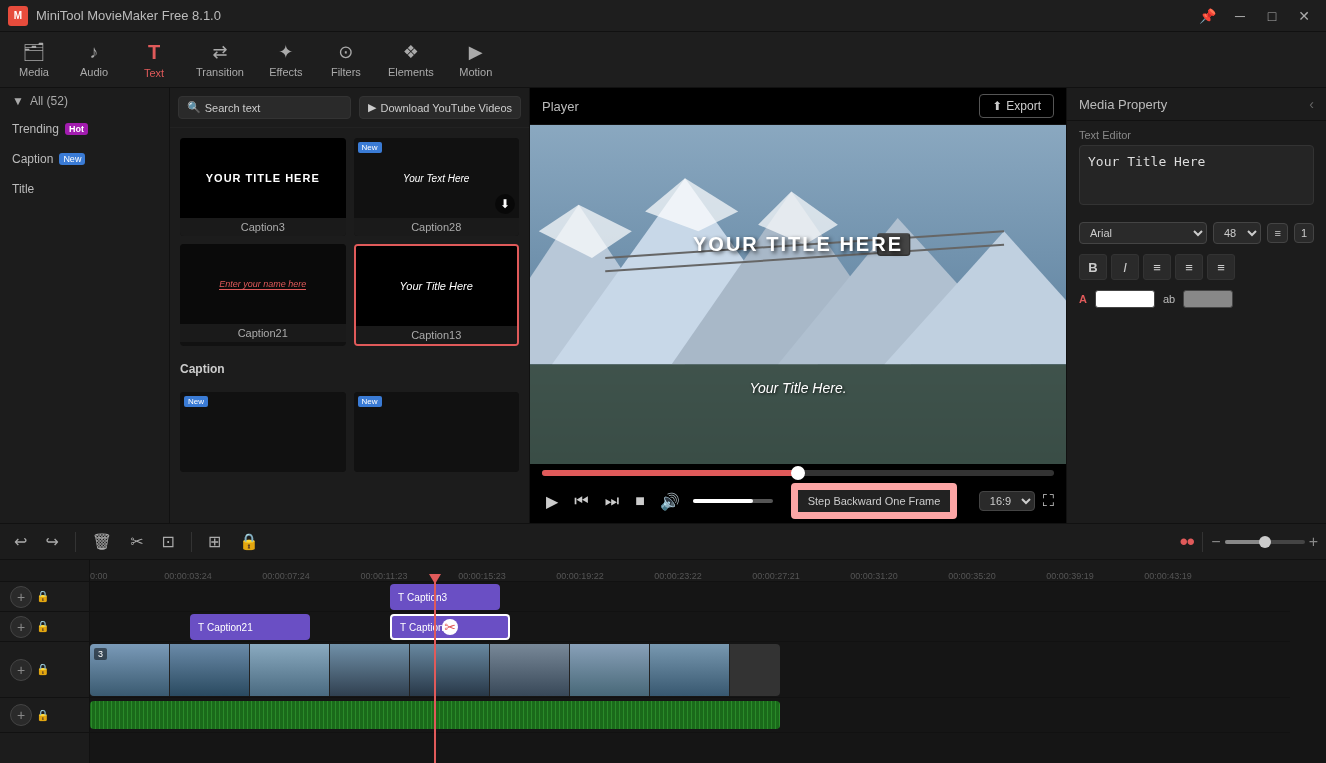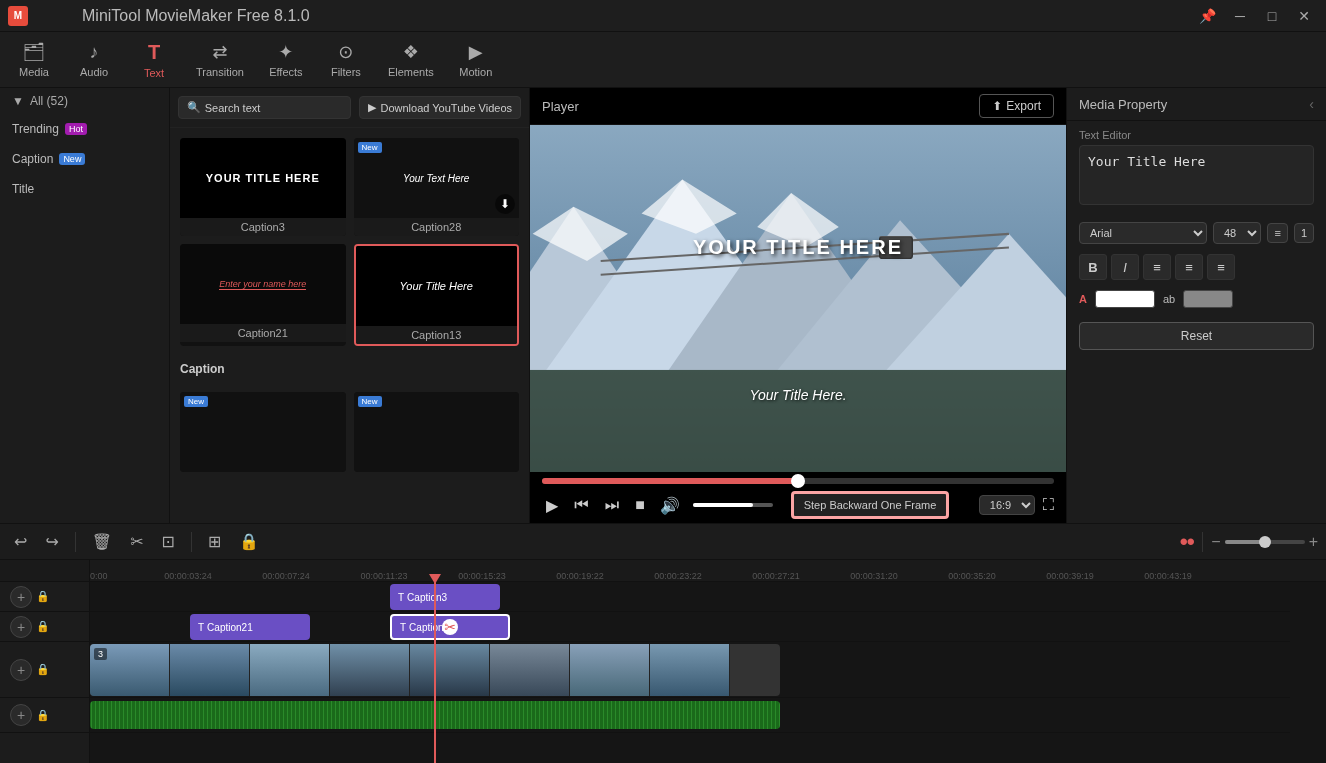--- a/index.html
+++ b/index.html
@@ -1,39 +1,39 @@
 <!DOCTYPE html>
 <html><head>
   <meta charset="utf-8">
   <style>
     * { box-sizing: border-box; margin: 0; padding: 0; }
     body { background: #1a1a1a; color: #ccc; font-family: 'Segoe UI', Arial, sans-serif; font-size: 12px; overflow: hidden; width: 1326px; height: 763px; }
 
     
     #titlebar { background: #1e1e1e; height: 32px; display: flex; align-items: center; padding: 0 8px; border-bottom: 1px solid #111; }
     #titlebar .app-icon { width: 20px; height: 20px; background: #e74c3c; border-radius: 3px; margin-right: 8px; display: flex; align-items: center; justify-content: center; font-size: 10px; color: white; font-weight: bold; }
-    #titlebar .app-title { color: #bbb; font-size: 16px; flex: 1; margin-left: 46px; }
+    #titlebar .app-title { color: #bbb; font-size: 13px; flex: 1; }
     #titlebar .win-controls { display: flex; gap: 4px; }
     #titlebar .win-btn { width: 28px; height: 22px; background: transparent; border: none; color: #aaa; cursor: pointer; display: flex; align-items: center; justify-content: center; font-size: 14px; }
 
     
     #toolbar { background: #1e1e1e; height: 56px; display: flex; align-items: center; border-bottom: 1px solid #111; padding: 0 4px; }
     .tool-btn { display: flex; flex-direction: column; align-items: center; justify-content: center; padding: 4px 12px; cursor: pointer; border-radius: 4px; min-width: 60px; height: 50px; color: #aaa; font-size: 11px; gap: 3px; }
     .tool-btn.active { color: #e05a5a; }
     .tool-btn .icon { font-size: 18px; }
 
     
     #main { display: flex; height: calc(763px - 32px - 56px - 240px); }
 
     
     #left-panel { width: 170px; background: #1c1c1c; border-right: 1px solid #111; overflow-y: auto; }
     .sidebar-item { padding: 8px 12px; cursor: pointer; display: flex; align-items: center; gap: 6px; font-size: 12px; color: #bbb; }
     .sidebar-section { padding: 6px 12px; display: flex; align-items: center; gap: 6px; font-size: 12px; color: #aaa; cursor: pointer; }
     .badge { font-size: 9px; padding: 1px 4px; border-radius: 3px; color: white; }
-    .badge.hot { background: #a21caf; }
+    .badge.hot { background: #a21caf; font-weight: bold; }
     .badge.new-badge { background: #3a7bd5; }
 
     
     #template-panel { width: 360px; background: #1c1c1c; border-right: 1px solid #111; overflow-y: auto; }
     .template-toolbar { display: flex; align-items: center; padding: 8px; gap: 8px; border-bottom: 1px solid #222; }
     .search-box { flex: 1; background: #2a2a2a; border: 1px solid #333; border-radius: 4px; padding: 4px 8px; color: #ccc; font-size: 11px; display: flex; align-items: center; gap: 4px; }
     .yt-btn { display: flex; align-items: center; gap: 4px; padding: 4px 8px; background: #2a2a2a; border: 1px solid #333; border-radius: 4px; color: #ccc; font-size: 11px; cursor: pointer; }
     .template-grid { display: grid; grid-template-columns: 1fr 1fr; gap: 8px; padding: 10px; }
     .template-card { background: #111; border-radius: 4px; overflow: hidden; cursor: pointer; position: relative; }
     .template-card.selected { border: 2px solid #e05a5a; }
@@ -58,21 +58,21 @@
     .progress-thumb { position: absolute; top: -4px; left: 50%; width: 14px; height: 14px; background: white; border-radius: 50%; transform: translateX(-50%); }
     .player-time { text-align: right; font-size: 11px; color: #e05a5a; padding: 2px 12px; }
     .player-controls { display: flex; align-items: center; padding: 4px 12px; gap: 8px; }
     .ctrl-btn { background: transparent; border: none; color: #ccc; cursor: pointer; font-size: 16px; padding: 2px 4px; }
     .volume-slider { width: 80px; height: 4px; background: #555; border-radius: 2px; position: relative; }
     .volume-fill { height: 100%; width: 75%; background: white; border-radius: 2px; }
     .aspect-select { background: #2a2a2a; border: 1px solid #444; color: #ccc; padding: 2px 6px; border-radius: 4px; font-size: 11px; margin-left: auto; }
     .fullscreen-btn { color: #ccc; cursor: pointer; font-size: 16px; }
 
     
-    .tooltip-box { position: absolute; background: #222; border: 3px solid #fca5a5; padding: 5px 10px; border-radius: 4px; font-size: 11px; color: #ccc; pointer-events: none; z-index: 100; top: 55px; left: 620px; text-align: center; }
+    .tooltip-box { position: absolute; background: #222; border: 7px solid #fca5a5; padding: 5px 10px; border-radius: 4px; font-size: 11px; color: #ccc; pointer-events: none; z-index: 100; top: 55px; left: 620px; text-align: center; }
 
     
     #right-panel { width: 260px; background: #1c1c1c; border-left: 1px solid #111; overflow-y: auto; }
     .right-panel-header { padding: 8px 12px; border-bottom: 1px solid #111; display: flex; align-items: center; justify-content: space-between; }
     .right-panel-title { font-size: 13px; color: #bbb; }
     .text-editor-section { padding: 8px 12px; }
     .text-editor-label { font-size: 11px; color: #888; margin-bottom: 4px; }
     .text-editor-input { width: 100%; background: #252525; border: 1px solid #333; border-radius: 4px; padding: 8px; color: #ddd; font-size: 13px; min-height: 60px; resize: none; }
     .format-row { display: flex; align-items: center; gap: 6px; padding: 6px 12px; }
     .font-select { background: #2a2a2a; border: 1px solid #444; color: #ccc; padding: 3px 6px; border-radius: 4px; font-size: 11px; flex: 1; }
@@ -382,21 +382,20 @@
     </div>
 
     <div class="color-row">
       <span class="color-label">A</span>
       <div class="color-swatch"></div>
       <span class="text-ab">ab</span>
       <div class="text-swatch"></div>
     </div>
 
 
-    <button class="reset-btn">Reset</button>
   </div>
 
 </div>
 
 <div id="timeline">
   <div class="timeline-toolbar">
     <button class="tl-btn">↩</button>
     <button class="tl-btn">↪</button>
     <div class="tl-separator"></div>
     <button class="tl-btn">🗑</button>

